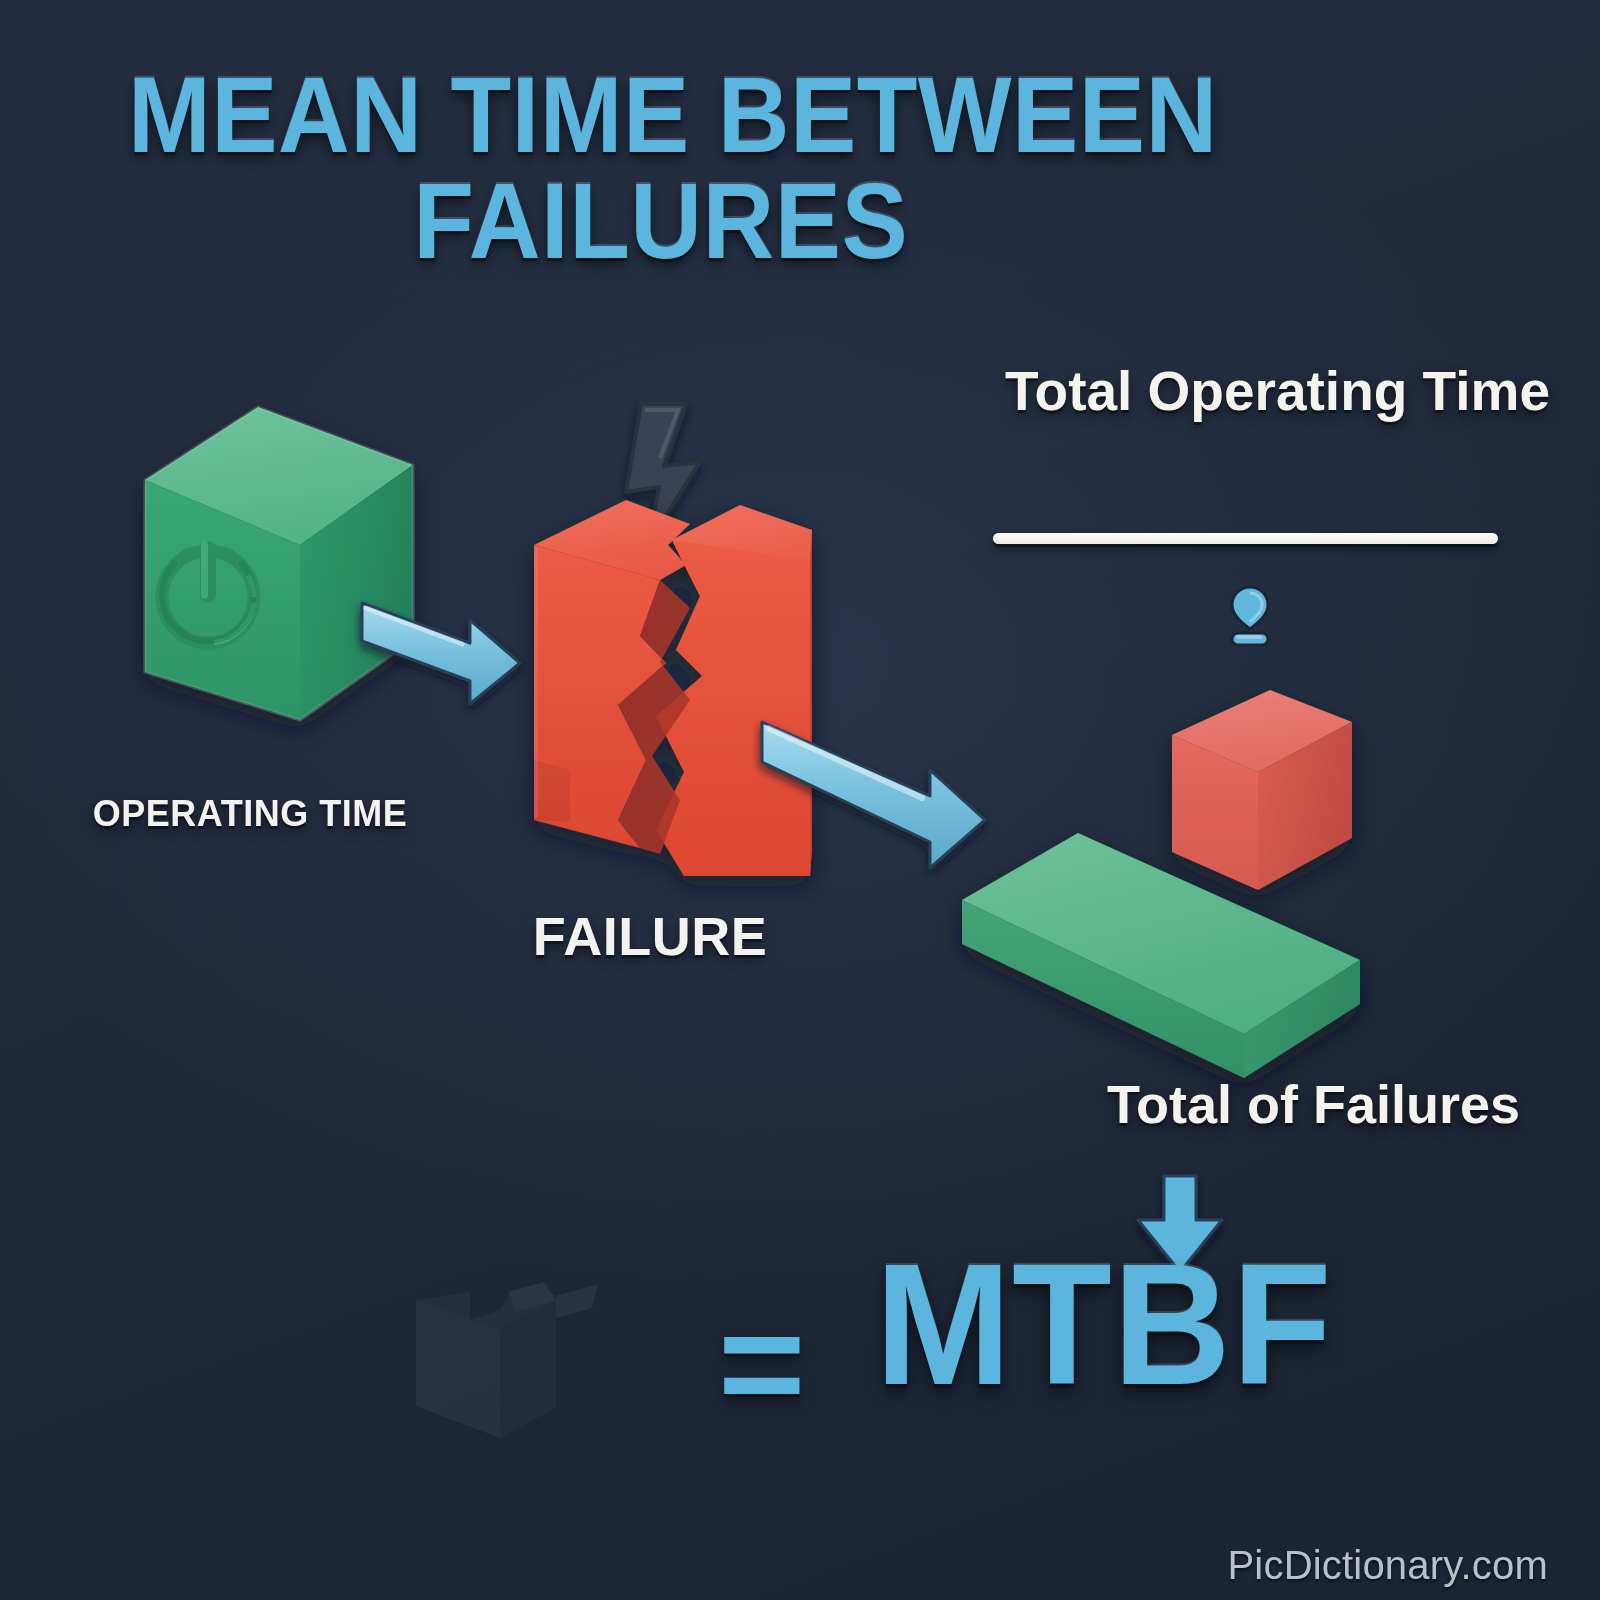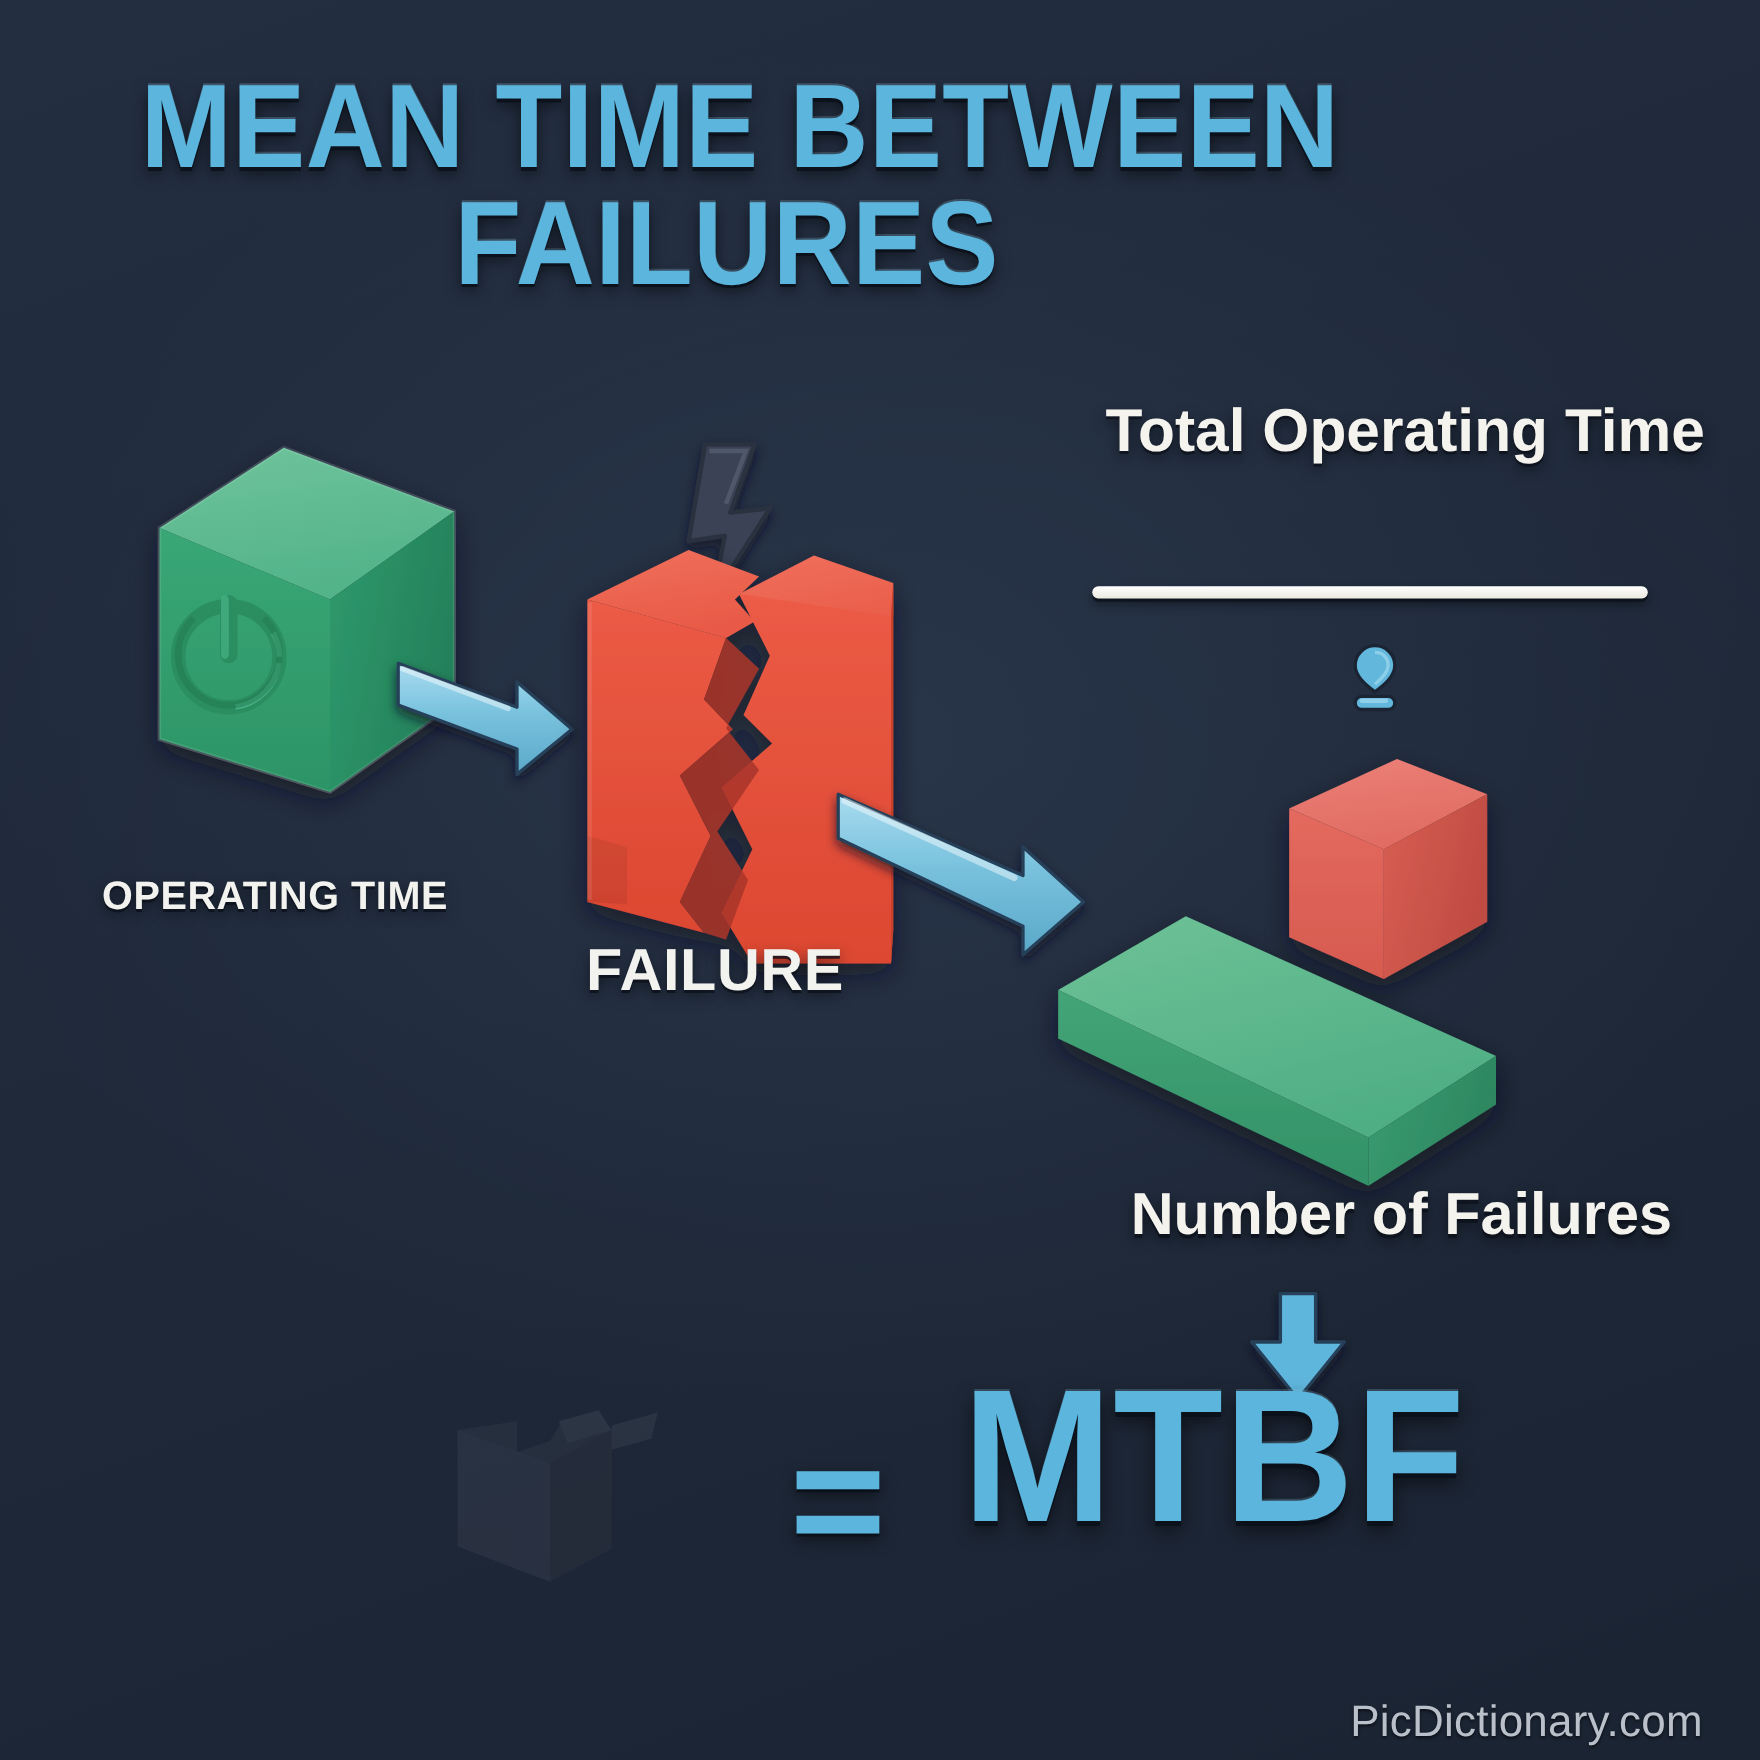--- a/index.html
+++ b/index.html
@@ -77,21 +77,21 @@
   }
 
   #label-operating-time {
     left: 40px;
     top: 795px;
     width: 420px;
     font-size: 36px;
   }
   #label-failure {
     left: 470px;
-    top: 854px;
+    top: 908px;
     width: 360px;
     font-size: 54px;
   }
   #label-total-operating-time {
     left: 950px;
     top: 362px;
     width: 600px;
     font-size: 55px;
   }
   #label-number-of-failures {
@@ -352,20 +352,20 @@
 
   <div id="fraction-bar"></div>
 
   <svg id="person-glyph" viewBox="0 0 44 62">
     <path d="M22 2 C32 2 40 10 40 20 C40 30 30 38 22 44 C14 38 4 30 4 20 C4 10 12 2 22 2 Z" fill="#62b7dd" stroke="#1b2433" stroke-width="3"></path>
     <path d="M22 8 C29 8 34 13 34 20 C34 26 28 32 22 37" fill="none" stroke="#9cd6ec" stroke-width="3" opacity="0.75"></path>
     <rect x="4" y="48" width="36" height="12" rx="6" fill="#62b7dd" stroke="#1b2433" stroke-width="3"></rect>
     <rect x="8" y="50" width="26" height="4" rx="2" fill="#a4daee" opacity="0.7"></rect>
   </svg>
 
-  <div class="mixed-label" id="label-number-of-failures">Number of Failures</div>
+  <div class="mixed-label" id="label-number-of-failures">Total of Failures</div>
 
   <div id="equals-sign">=</div>
   <div id="mtbf-text">MTBF</div>
 
   <div id="watermark">PicDictionary.com</div>
 
 </div>
 
 </body></html>

